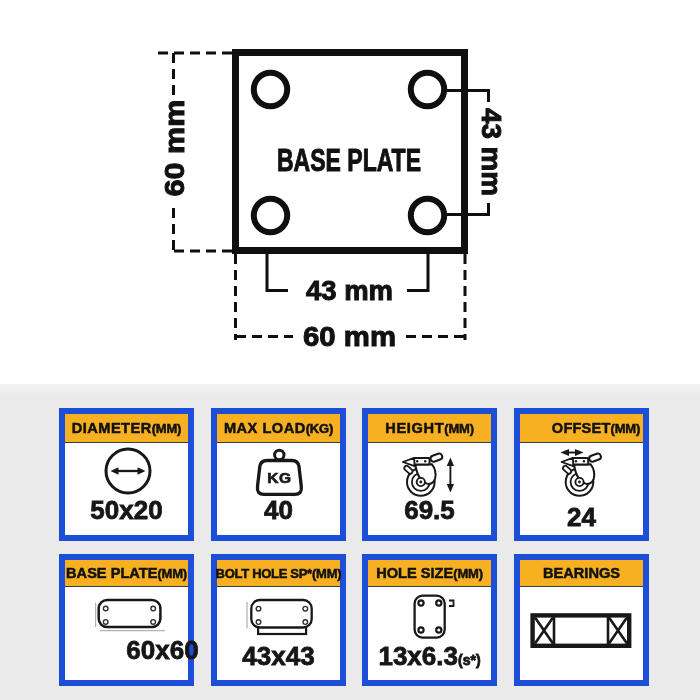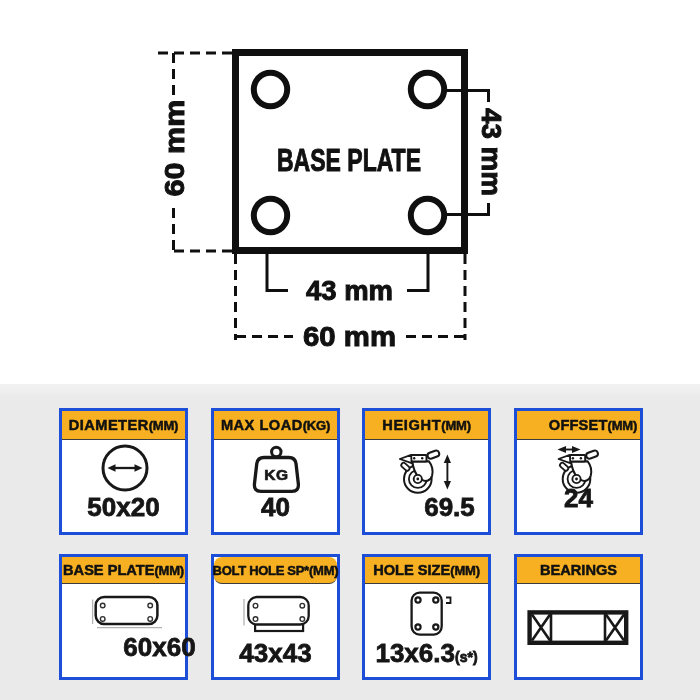--- a/index.html
+++ b/index.html
@@ -1,18 +1,18 @@
 <!DOCTYPE html>
 <html><head>
 <meta charset="utf-8">
 <style>
   html,body{margin:0;padding:0;-webkit-font-smoothing:antialiased;}
   body{width:700px;height:700px;position:relative;background:#fff;font-family:"Liberation Sans",sans-serif;overflow:hidden;}
   .gray{position:absolute;left:0;top:384px;width:700px;height:316px;background:linear-gradient(#f2f2f2,#eaeaea 14px);}
-  .card{position:absolute;width:123px;background:#fff;border:3px solid #1d4ed8;}
+  .card{position:absolute;width:123px;background:#fff;border:6px solid #1d4ed8;}
   .r1{top:408px;height:121px;}
   .r2{top:554px;height:120px;}
   .r2 .hdr{height:26px;}
   .hdr{height:28px;background:#f6b021;border-bottom:1px solid #3c3c3c;display:flex;align-items:center;justify-content:center;color:#111;font-weight:bold;font-size:14.6px;letter-spacing:0;white-space:nowrap;-webkit-text-stroke:0.5px #111;}
   .hdr .sub{font-size:13px;letter-spacing:-0.2px;}
   .val{position:absolute;left:0;width:100%;text-align:center;font-weight:bold;color:#161616;font-size:26px;letter-spacing:0;-webkit-text-stroke:0.8px #161616;}
   .val .sub{font-size:14px;}
   .icon{position:absolute;left:0;top:0;}
 </style>
 </head>
@@ -116,21 +116,21 @@
           <rect x="-17" y="-14.7" width="9.5" height="4.6" rx="2.3" fill="#fff" stroke="#181818" stroke-width="1.8"></rect>
         </g>
       <circle cx="0" cy="0" r="4.1" fill="#fff" stroke="#181818" stroke-width="1.9"></circle>
       <circle cx="0" cy="0" r="1.4" fill="#181818"></circle>
     </g>
     <line x1="82.4" y1="50" x2="82.4" y2="72" stroke="#181818" stroke-width="1.9"></line>
     <path d="M82.4,43.5 l-3.6,8.5 h7.2 z" fill="#181818"></path>
     <path d="M82.4,78.5 l-3.6,-8.5 h7.2 z" fill="#181818"></path>
   </svg>
 
-  <div class="val" style="top:81px;padding-left:23px;">69.5</div>
+  <div class="val" style="top:81px;">69.5</div>
 </div>
 
 <div class="card r1" style="left:514px;">
 
   <div class="hdr" style="letter-spacing:0.2px;padding-left:29px;">OFFSET<span class="sub">(MM)</span></div>
 
   <svg class="icon" width="123" height="92" viewBox="0 0 123 92">
     <g transform="translate(59.5,68)">
       <circle cx="0" cy="0" r="13.8" fill="#fff" stroke="#181818" stroke-width="2"></circle>
       <circle cx="0" cy="0" r="8.9" fill="#fff" stroke="#181818" stroke-width="1.8"></circle>
@@ -146,21 +146,21 @@
           <rect x="-17" y="-14.7" width="9.5" height="4.6" rx="2.3" fill="#fff" stroke="#181818" stroke-width="1.8"></rect>
         </g>
       <circle cx="0" cy="0" r="4.1" fill="#fff" stroke="#181818" stroke-width="1.9"></circle>
       <circle cx="0" cy="0" r="1.4" fill="#181818"></circle>
     </g>
     <line x1="46" y1="38.5" x2="58" y2="38.5" stroke="#181818" stroke-width="1.9"></line>
     <path d="M40.5,38.5 l8.5,-3.6 v7.2 z" fill="#181818"></path>
     <path d="M63.5,38.5 l-8.5,-3.6 v7.2 z" fill="#181818"></path>
   </svg>
 
-  <div class="val" style="top:72px;">24</div>
+  <div class="val" style="top:88px;">24</div>
 </div>
 
 <div class="card r2" style="left:59px;">
 
   <div class="hdr">BASE PLATE<span class="sub">(MM)</span></div>
 
   <svg class="icon" width="123" height="92" viewBox="0 0 123 92">
     <line x1="30.6" y1="42.5" x2="30.6" y2="67" stroke="#b3b3b3" stroke-width="1.3"></line>
     <line x1="35" y1="70.6" x2="100" y2="70.6" stroke="#b3b3b3" stroke-width="1.3"></line>
     <rect x="33.7" y="40" width="61.7" height="27" rx="8.5" fill="#fff" stroke="#181818" stroke-width="2.5"></rect>
@@ -168,21 +168,21 @@
     <circle cx="88.2" cy="48.5" r="2.3" fill="#fff" stroke="#303030" stroke-width="1.4"></circle>
     <circle cx="40.7" cy="61.9" r="2.3" fill="#fff" stroke="#303030" stroke-width="1.4"></circle>
     <circle cx="88.2" cy="61.9" r="2.3" fill="#fff" stroke="#303030" stroke-width="1.4"></circle>
   </svg>
 
   <div class="val" style="top:75px;padding-left:36px;">60x60</div>
 </div>
 
 <div class="card r2" style="left:211px;">
 
-  <div class="hdr" style="font-size:13px;letter-spacing:-0.3px;border-radius:8px;">BOLT HOLE SP*<span class="sub">(MM)</span></div>
+  <div class="hdr" style="font-size:13px;letter-spacing:-0.3px;">BOLT HOLE SP*<span class="sub">(MM)</span></div>
 
   <svg class="icon" width="123" height="92" viewBox="0 0 123 92">
     <line x1="30" y1="42" x2="30" y2="68.5" stroke="#b3b3b3" stroke-width="1.3"></line>
     <rect x="41.1" y="64" width="48" height="10" fill="#fff" stroke="#181818" stroke-width="2.2"></rect>
     <rect x="34.3" y="40" width="60.4" height="27.5" rx="8.5" fill="#fff" stroke="#181818" stroke-width="2.3"></rect>
     <circle cx="41.5" cy="48.7" r="2.3" fill="#fff" stroke="#303030" stroke-width="1.4"></circle>
     <circle cx="88.3" cy="48.7" r="2.3" fill="#fff" stroke="#303030" stroke-width="1.4"></circle>
     <circle cx="41.5" cy="62.1" r="2.3" fill="#fff" stroke="#303030" stroke-width="1.4"></circle>
     <circle cx="88.3" cy="62.1" r="2.3" fill="#fff" stroke="#303030" stroke-width="1.4"></circle>
   </svg>

